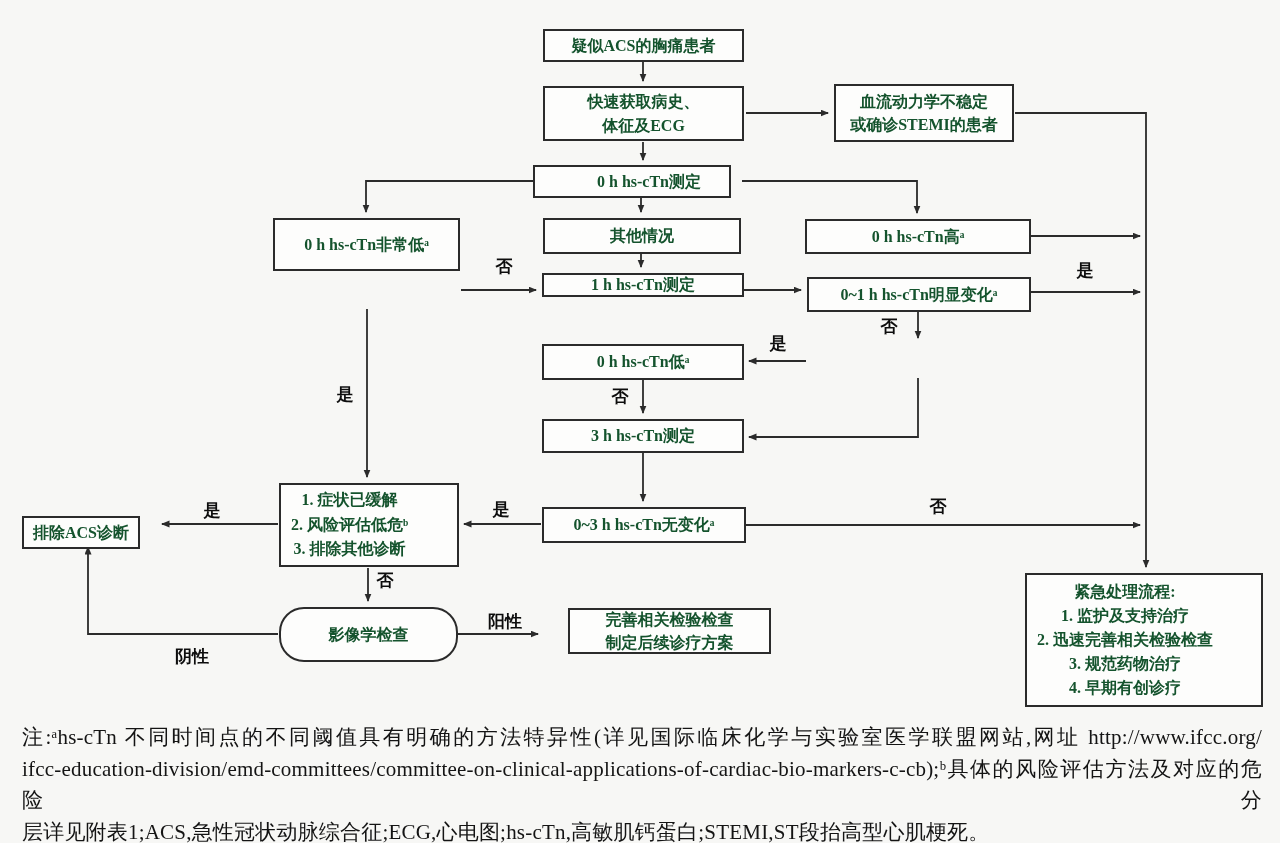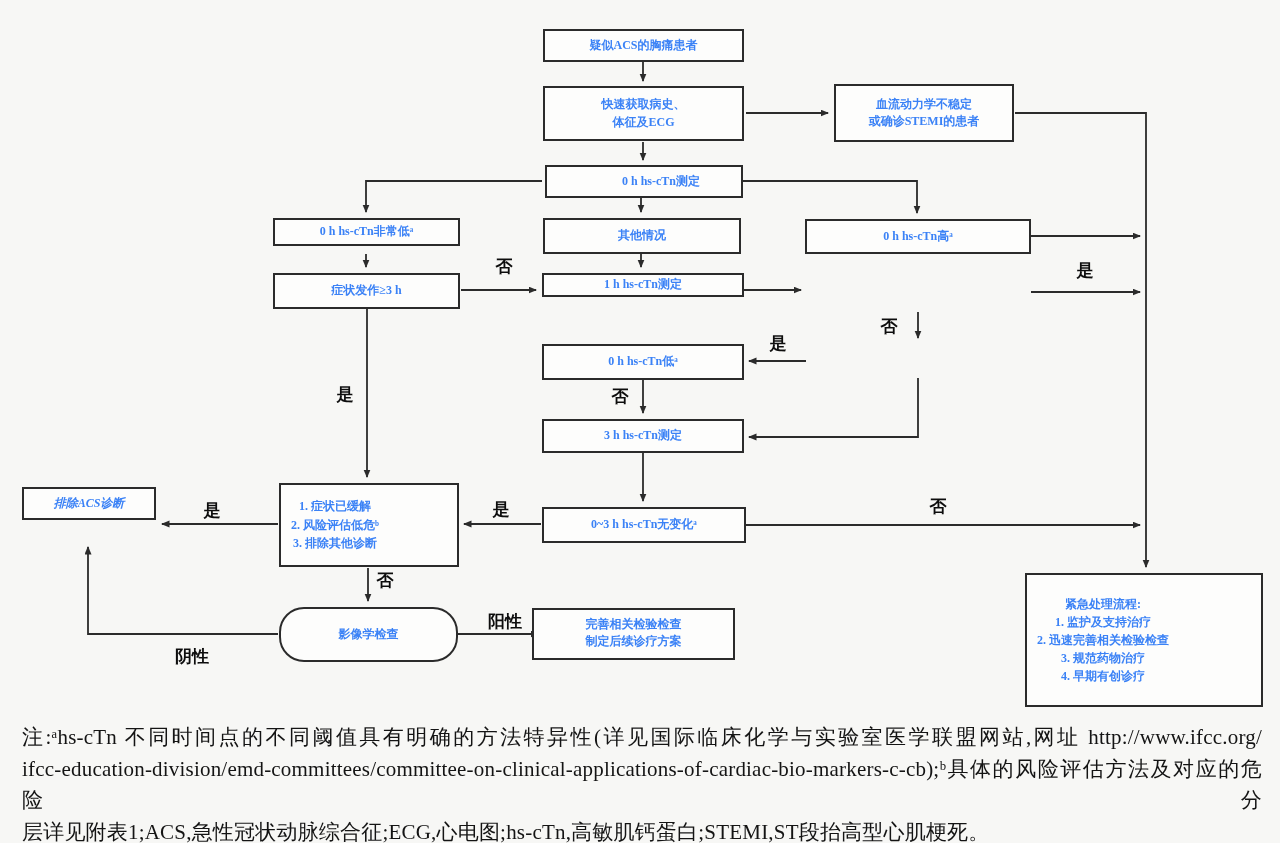--- a/index.html
+++ b/index.html
@@ -15,24 +15,24 @@
     overflow:hidden;
   }
   #wires{position:absolute;left:0;top:0;width:1280px;height:843px;}
   .box{
     position:absolute;
     box-sizing:border-box;
     background:#fdfdfc;
     border:2px solid #2b2b2b;
     display:flex;align-items:center;justify-content:center;
     text-align:center;
-    font-size:12px;font-weight:600;
+    font-size:16px;font-weight:600;
     line-height:1.45;
     white-space:pre-line;
-    color:#3b82f6;
+    color:#14532d;
   }
   .box.list{
     justify-content:flex-start;
     text-align:center;
     padding:4px 8px 4px 10px;
     line-height:1.55;
   }
   .elabel{
     position:absolute;
     transform:translate(-50%,-50%);
@@ -95,35 +95,35 @@
       <polyline points="278,634 88,634 88,547" marker-end="url(#arr)"></polyline>
       <polyline points="458,634 538,634" marker-end="url(#arr)"></polyline>
     </g>
   </svg>
 
   <div class="box" style="left:543px;top:29px;width:201px;height:33px;">疑似ACS的胸痛患者</div>
   <div class="box" style="left:543px;top:86px;width:201px;height:55px;">快速获取病史、
 体征及ECG</div>
   <div class="box" style="left:834px;top:84px;width:180px;height:58px;">血流动力学不稳定
 或确诊STEMI的患者</div>
-  <div class="box" style="left:545px;top:165px;width:198px;height:33px;padding-left:34px;">0 h hs-cTn测定</div>
-  <div class="box" style="left:273px;top:218px;width:187px;height:28px;">0 h hs-cTn非常低ᵃ</div>
+  <div class="box" style="left:533px;top:165px;width:198px;height:33px;padding-left:34px;">0 h hs-cTn测定</div>
+  <div class="box" style="left:273px;top:218px;width:187px;height:53px;">0 h hs-cTn非常低ᵃ</div>
   <div class="box" style="left:543px;top:218px;width:198px;height:36px;">其他情况</div>
   <div class="box" style="left:805px;top:219px;width:226px;height:35px;">0 h hs-cTn高ᵃ</div>
-  <div class="box" style="left:273px;top:273px;width:187px;height:36px;">症状发作≥3 h</div>
   <div class="box" style="left:542px;top:273px;width:202px;height:24px;">1 h hs-cTn测定</div>
+  <div class="box" style="left:807px;top:277px;width:224px;height:35px;">0~1 h hs-cTn明显变化ᵃ</div>
   <div class="box" style="left:542px;top:344px;width:202px;height:36px;">0 h hs-cTn低ᵃ</div>
   <div class="box" style="left:542px;top:419px;width:202px;height:34px;">3 h hs-cTn测定</div>
   <div class="box" style="left:542px;top:507px;width:204px;height:36px;">0~3 h hs-cTn无变化ᵃ</div>
   <div class="box list" style="left:279px;top:483px;width:180px;height:84px;">1. 症状已缓解
 2. 风险评估低危ᵇ
 3. 排除其他诊断</div>
-  <div class="box" style="left:22px;top:487px;width:134px;height:33px;font-style:italic;">排除ACS诊断</div>
+  <div class="box" style="left:22px;top:516px;width:118px;height:33px;">排除ACS诊断</div>
   <div class="box" style="left:279px;top:607px;width:179px;height:55px;border-radius:25px;">影像学检查</div>
-  <div class="box" style="left:532px;top:608px;width:203px;height:52px;font-family:Liberation Mono, monospace;">完善相关检验检查
+  <div class="box" style="left:568px;top:608px;width:203px;height:46px;">完善相关检验检查
 制定后续诊疗方案</div>
   <div class="box list" style="left:1025px;top:573px;width:238px;height:134px;line-height:1.5;">紧急处理流程:
 1. 监护及支持治疗
 2. 迅速完善相关检验检查
 3. 规范药物治疗
 4. 早期有创诊疗</div>
 
   <span class="elabel" style="left:504px;top:266px;">否</span>
   <span class="elabel" style="left:1085px;top:270px;">是</span>
   <span class="elabel" style="left:889px;top:326px;">否</span>

